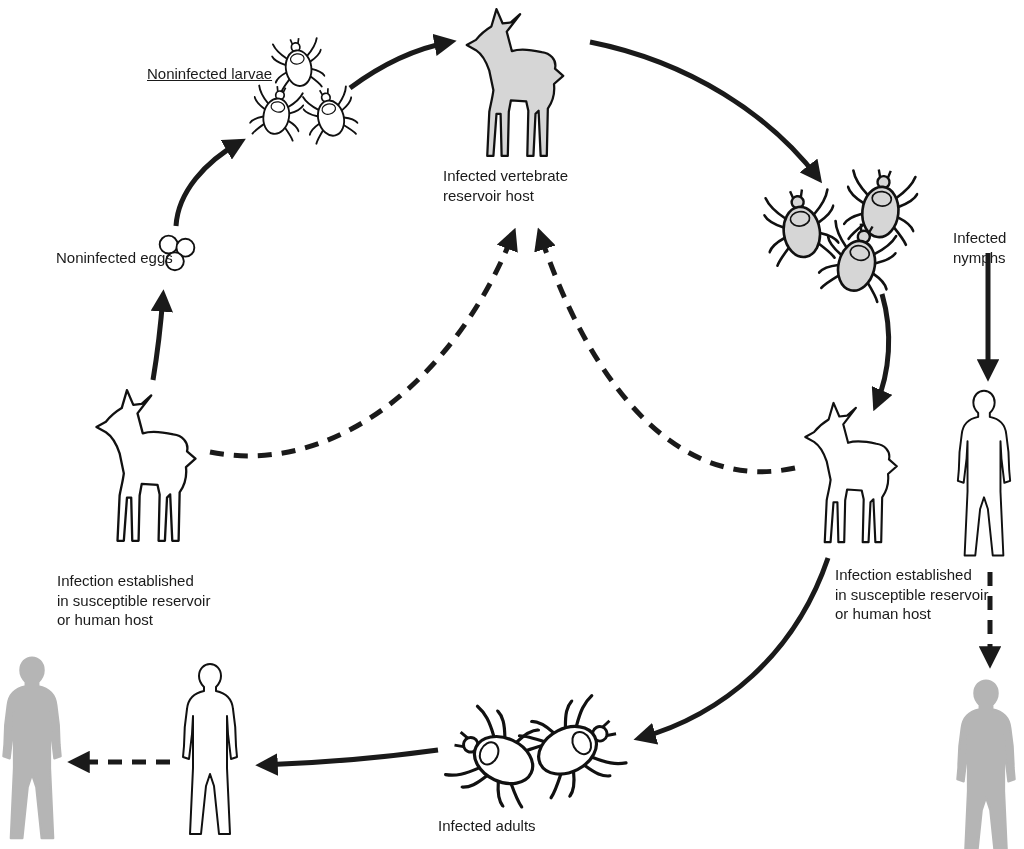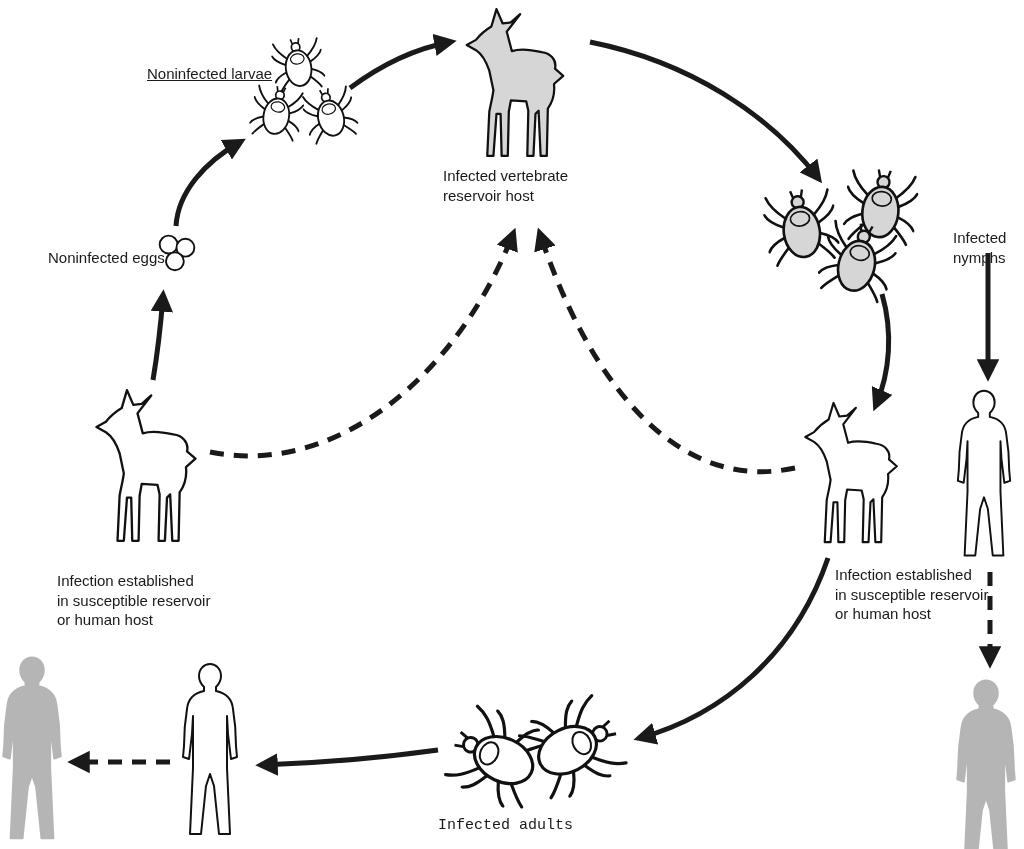--- a/index.html
+++ b/index.html
@@ -139,24 +139,24 @@
     <use href="#human" class="human-filled" x="952" y="678" width="68" height="192"></use>
   </svg>
 
   <div class="lbl" style="left:147px; top:64px;text-decoration:underline;">Noninfected larvae</div>
 
   <div class="lbl center" style="left:443px; top:166px; width:180px;">Infected vertebrate
 reservoir host</div>
 
   <div class="lbl" style="left:915px; top:228px;margin-left:38px;">Infected nymphs</div>
 
-  <div class="lbl" style="left:48px; top:248px;">Noninfected eggs</div>
+  <div class="lbl" style="left:56px; top:248px;">Noninfected eggs</div>
 
   <div class="lbl" style="left:57px; top:571px; width:180px;">Infection established
 in susceptible reservoir
 or human host</div>
 
   <div class="lbl" style="left:835px; top:565px; width:180px;">Infection established
 in susceptible reservoir
 or human host</div>
 
-  <div class="lbl center" style="left:438px; top:816px; width:160px;font-family:Liberation Mono, monospace;">Infected adults</div>
+  <div class="lbl center" style="left:438px; top:816px; width:160px;">Infected adults</div>
 </div>
 
 </body></html>

